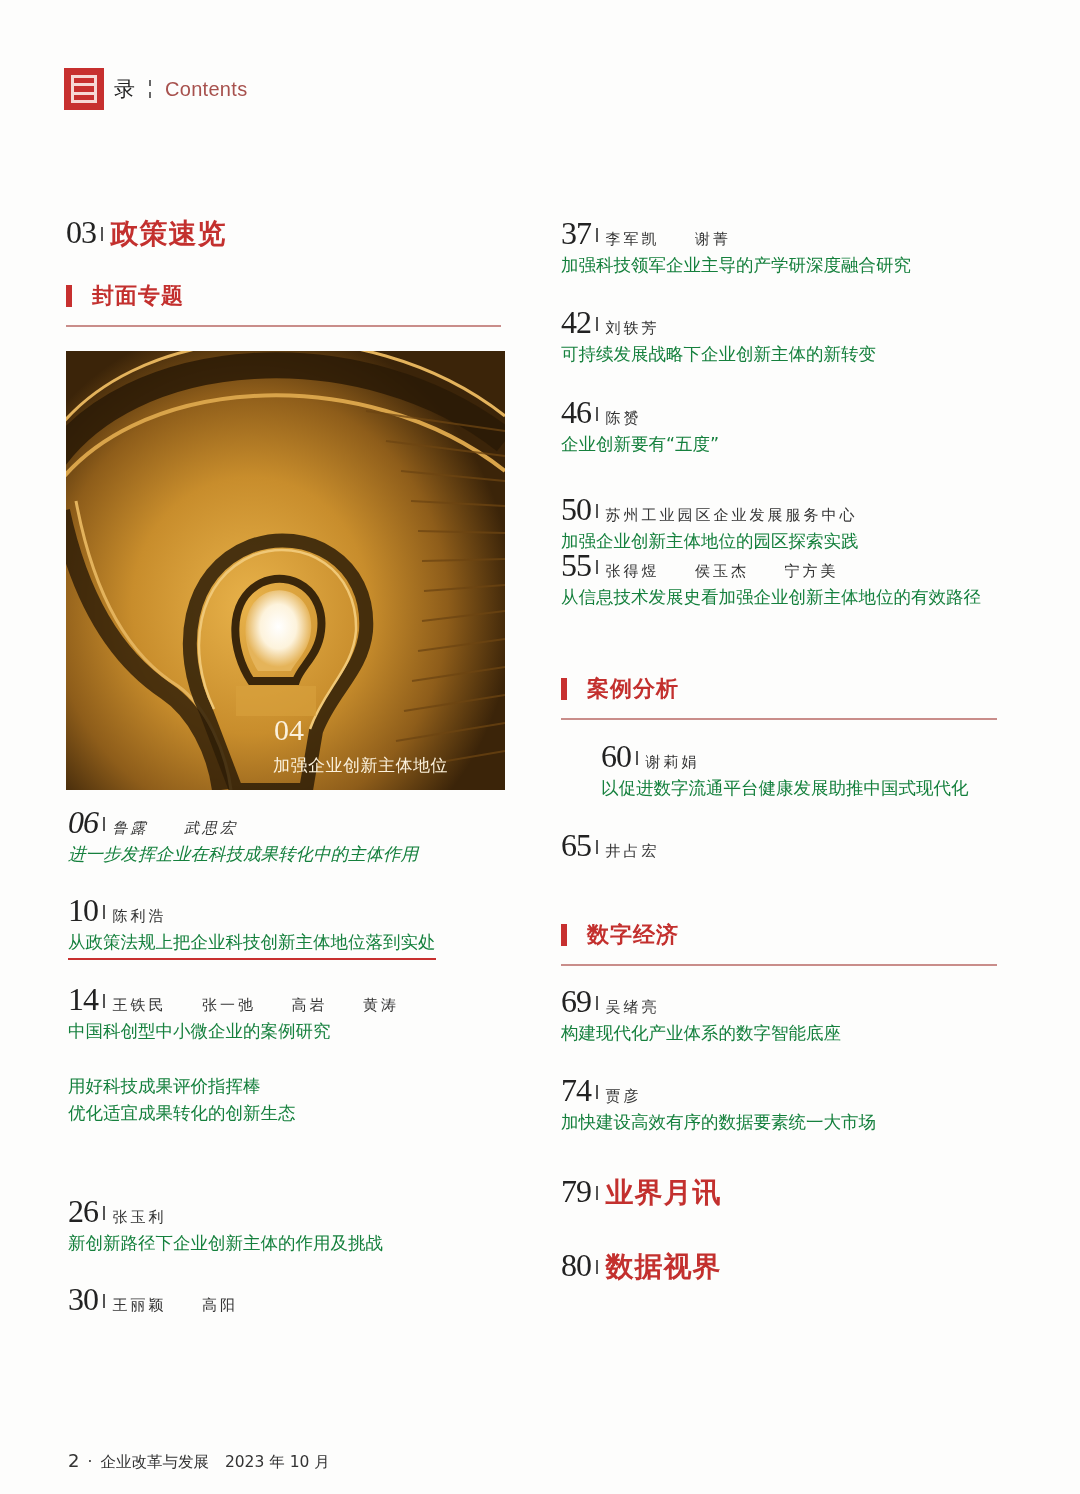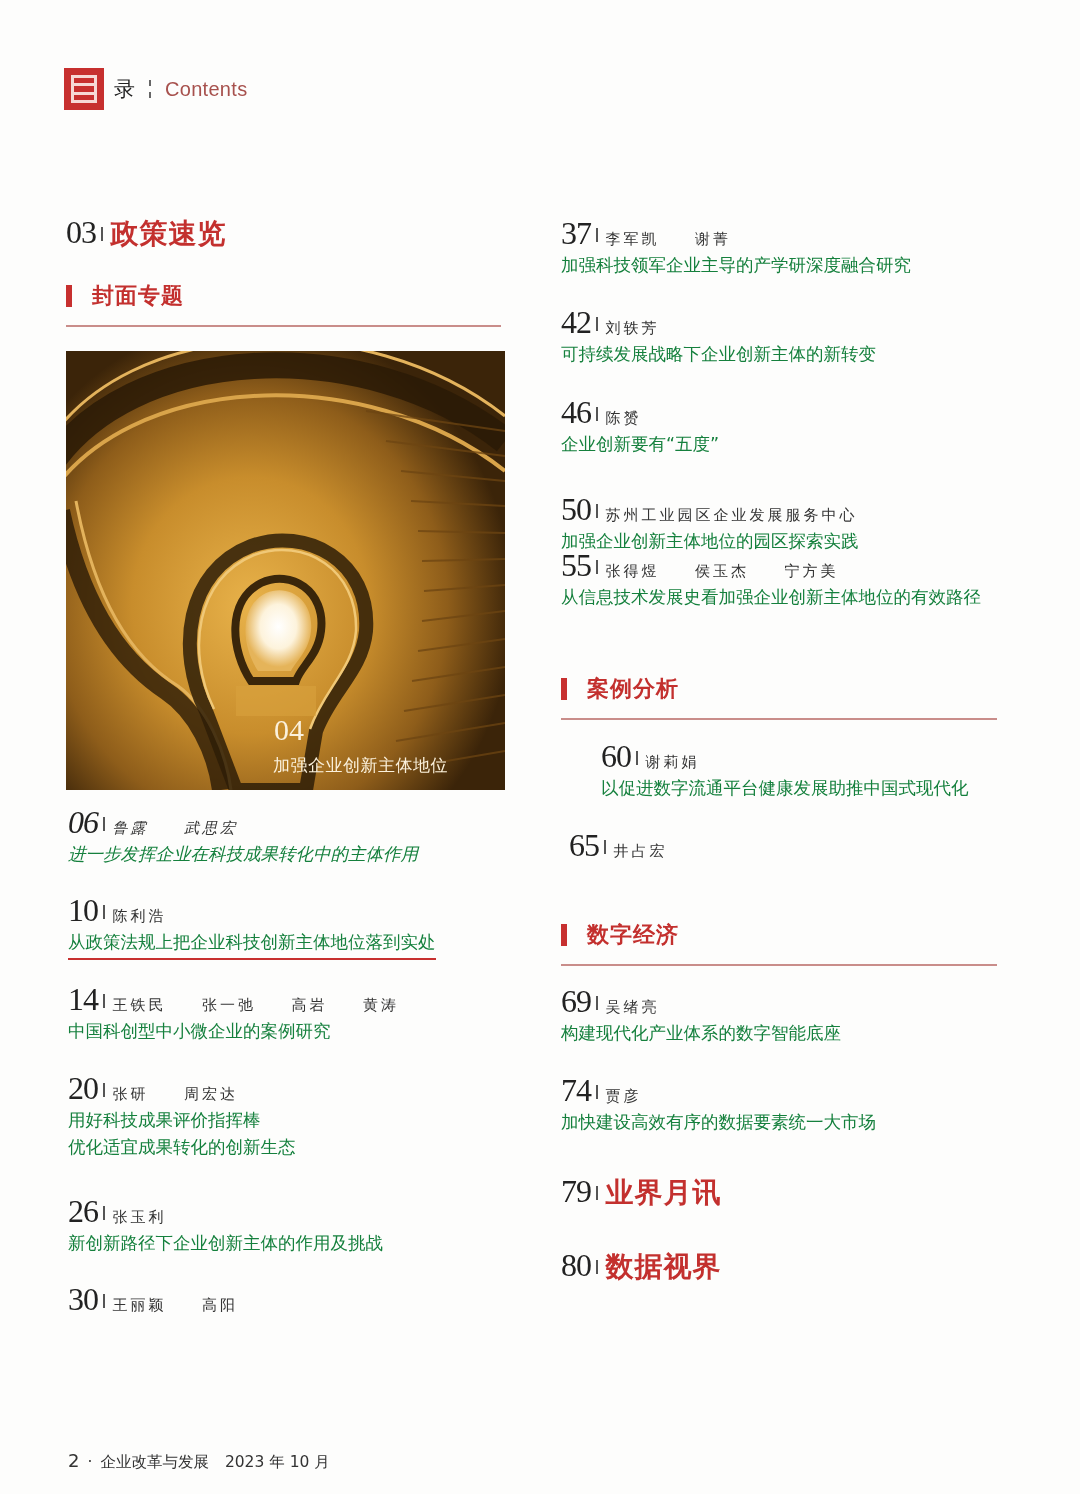--- a/index.html
+++ b/index.html
@@ -143,25 +143,20 @@
 <div class="entry" style="left:68px; top:982px;">
   <div class="line1">
     <span class="num">14</span>
     <span class="bar"></span>
     <span class="authors">王铁民  张一弛  高岩  黄涛</span>
   </div>
   <div class="title">中国科创型中小微企业的案例研究</div>
 </div>
 
 <div class="entry" style="left:68px; top:1071px;">
-  <div class="line1">
-    <span class="num">20</span>
-    <span class="bar"></span>
-    <span class="authors">张研  周宏达</span>
-  </div>
   <div class="title">用好科技成果评价指挥棒</div>
   <div class="title" style="margin-top:0;">优化适宜成果转化的创新生态</div>
 </div>
 
 <div class="entry" style="left:68px; top:1194px;">
   <div class="line1">
     <span class="num">26</span>
     <span class="bar"></span>
     <span class="authors">张玉利</span>
   </div>
@@ -231,21 +226,21 @@
 
 <div class="entry" style="left:561px; top:739px;margin-left:40px;">
   <div class="line1">
     <span class="num">60</span>
     <span class="bar"></span>
     <span class="authors">谢莉娟</span>
   </div>
   <div class="title">以促进数字流通平台健康发展助推中国式现代化</div>
 </div>
 
-<div class="entry" style="left:561px; top:828px;margin-left:8px;">
+<div class="entry" style="left:561px; top:828px;">
   <div class="line1">
     <span class="num">65</span>
     <span class="bar"></span>
     <span class="authors">井占宏</span>
   </div>
 </div>
 
 <div class="section" style="left:561px; top:920px; width:436px;">
   <div class="row">
     <span class="mark"></span>

